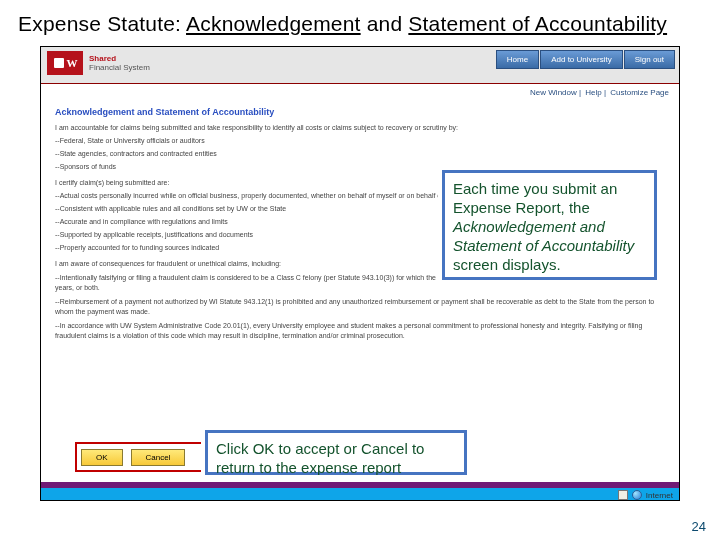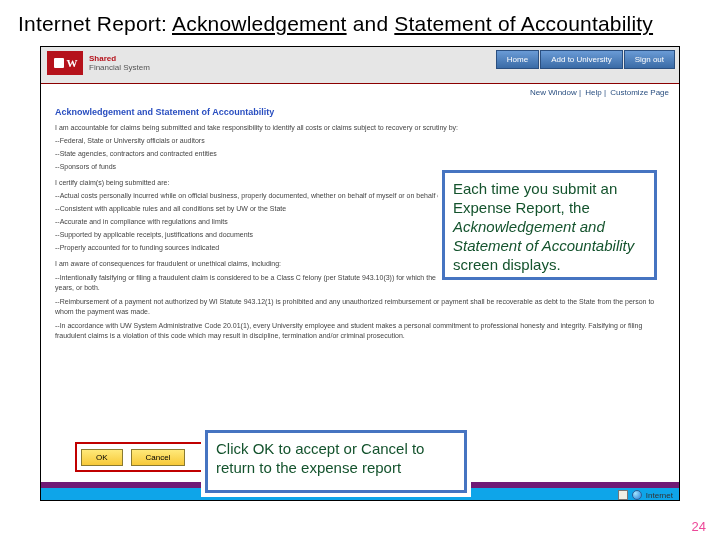--- a/index.html
+++ b/index.html
@@ -24,39 +24,39 @@
   .subnav span { margin-left: 2px; cursor: pointer; }
 
   .content { padding: 2px 14px; font-size: 7px; color: #333; line-height: 10px; position: relative; height: 390px; }
   .content h2 { color: #2a4fc0; font-size: 9px; font-weight: 700; margin: 4px 0 6px; }
   .content p { margin: 3px 0; white-space: normal; }
   .blurred { filter: blur(0.3px); color: #444; }
 
   .callout { position: absolute; border: 2px solid #fff; outline: 4px solid #fff; background: #fff; font-size: 15px; font-weight: 400; line-height: 19px; color: #14532d; padding: 6px 8px; box-shadow: 0 0 0 1px #000 inset; }
   #callout1 { left: 442px; top: 170px; width: 215px; height: 110px; border: 3px solid #4674c1; box-shadow: none; }
   #callout1 .i { font-style: italic; }
-  #callout2 { left: 205px; top: 430px; width: 262px; height: 63px; border: 3px solid #4674c1; box-shadow: none; }
+  #callout2 { left: 205px; top: 430px; width: 262px; height: 45px; border: 3px solid #4674c1; box-shadow: none; }
 
   .btnrow { position: absolute; left: 40px; bottom: 34px; display: flex; gap: 8px; align-items: center; }
   .btnrow-outline { position: absolute; left: 34px; bottom: 28px; width: 136px; height: 30px; border: 2px solid #c00000; }
   .yb { background: linear-gradient(#ffe97a,#f7c938); border: 1px solid #8a7a30; font-size: 8px; padding: 3px 14px; cursor: pointer; }
 
   .statusbar { position: absolute; left: 0; right: 0; bottom: 0; height: 18px; background: #0ea5e9; border-top: 6px solid #701a75; }
   .statusbar .tray { position: absolute; right: 6px; top: 2px; display: flex; gap: 4px; align-items: center; font-size: 8px; color: #333; }
   .tray .dot { width: 10px; height: 10px; border: 1px solid #777; background: #efefe6; }
   .tray .globe { width: 10px; height: 10px; border-radius: 50%; background: radial-gradient(circle at 30% 30%, #9fe3ff, #2a7fd6); border: 1px solid #2a5f96; }
 
-  .pagenum { position: absolute; right: 14px; bottom: 6px; font-size: 13px; color: #ec4899; }
+  .pagenum { position: absolute; right: 14px; bottom: 6px; font-size: 13px; color: #0c4a6e; }
 </style>
 </head>
 <body>
 
 <div class="slide">
   <div class="slide-title">
-    <span>Internet Report: </span><span class="u b">Acknowledgement</span><span> and </span><span class="u b">Statement of Accountability</span>
+    <span>Expense Statute: </span><span class="u b">Acknowledgement</span><span> and </span><span class="u b">Statement of Accountability</span>
   </div>
 
   <div class="window">
     <div class="hdr">
       <div class="hdr-left">
         <div class="uw-logo"><span class="crest"></span>W</div>
         <div class="uw-text">
           <div>Shared</div>
           <div>Financial System</div>
         </div>

